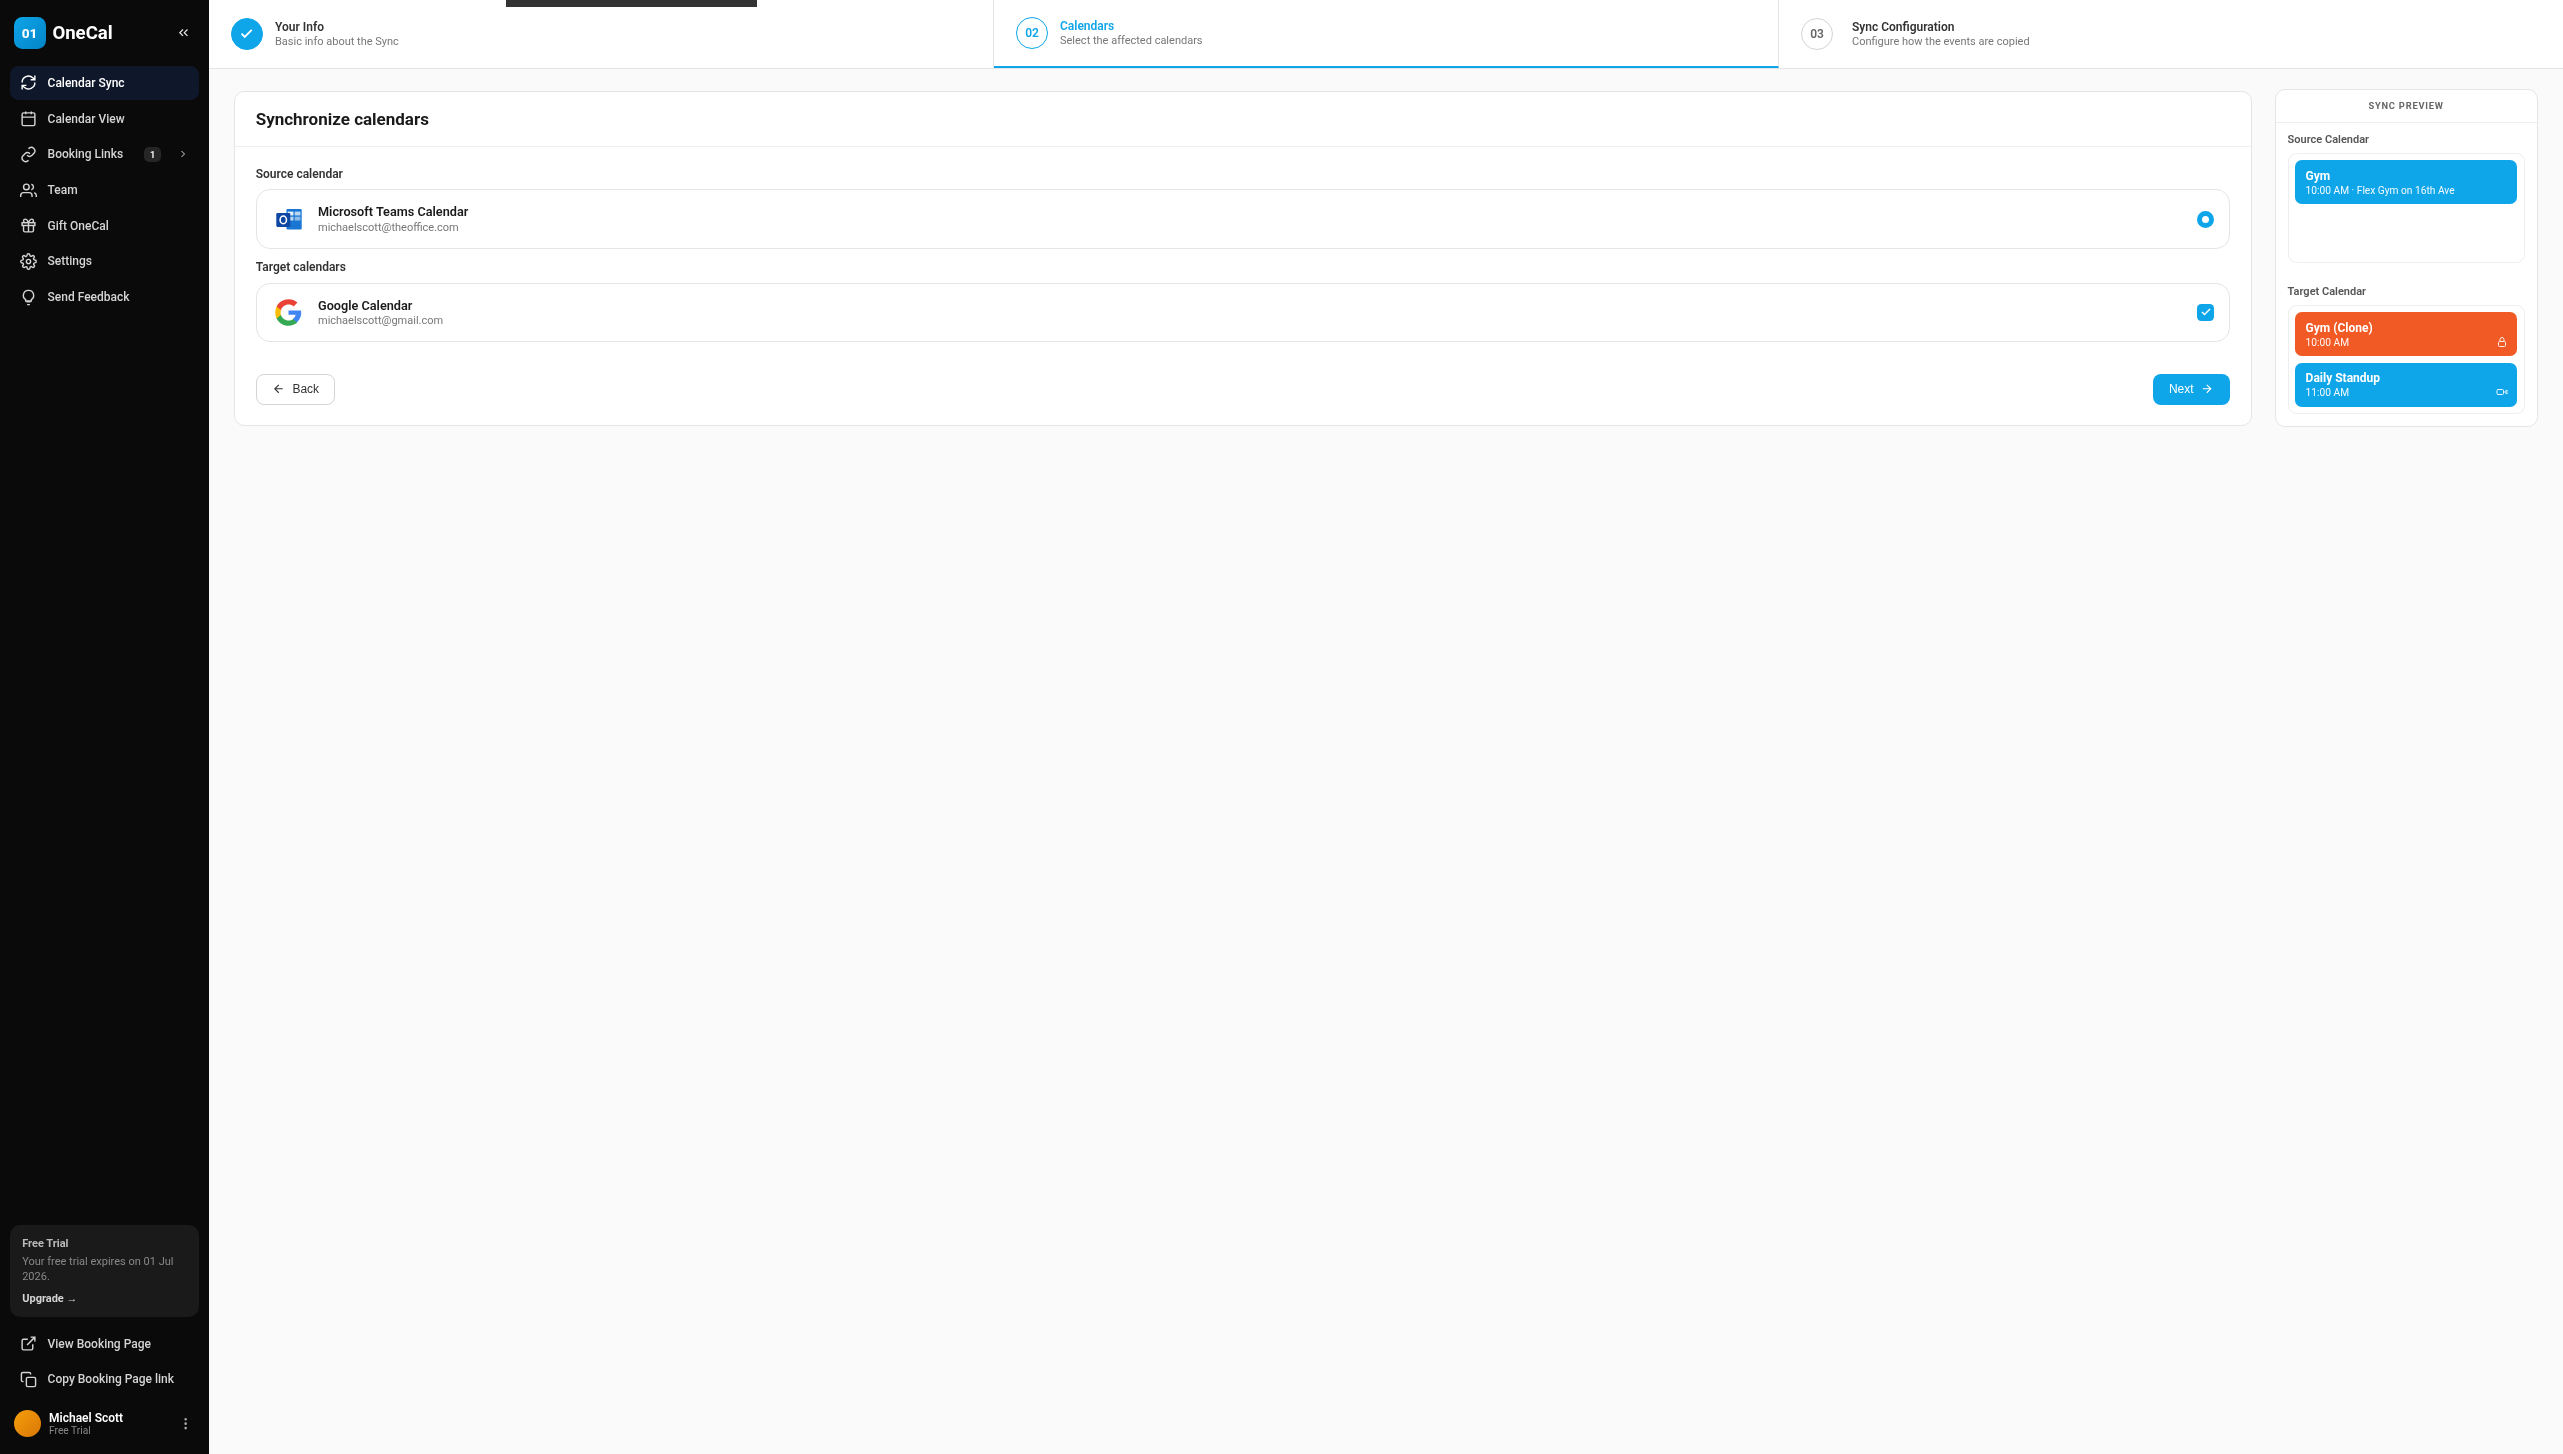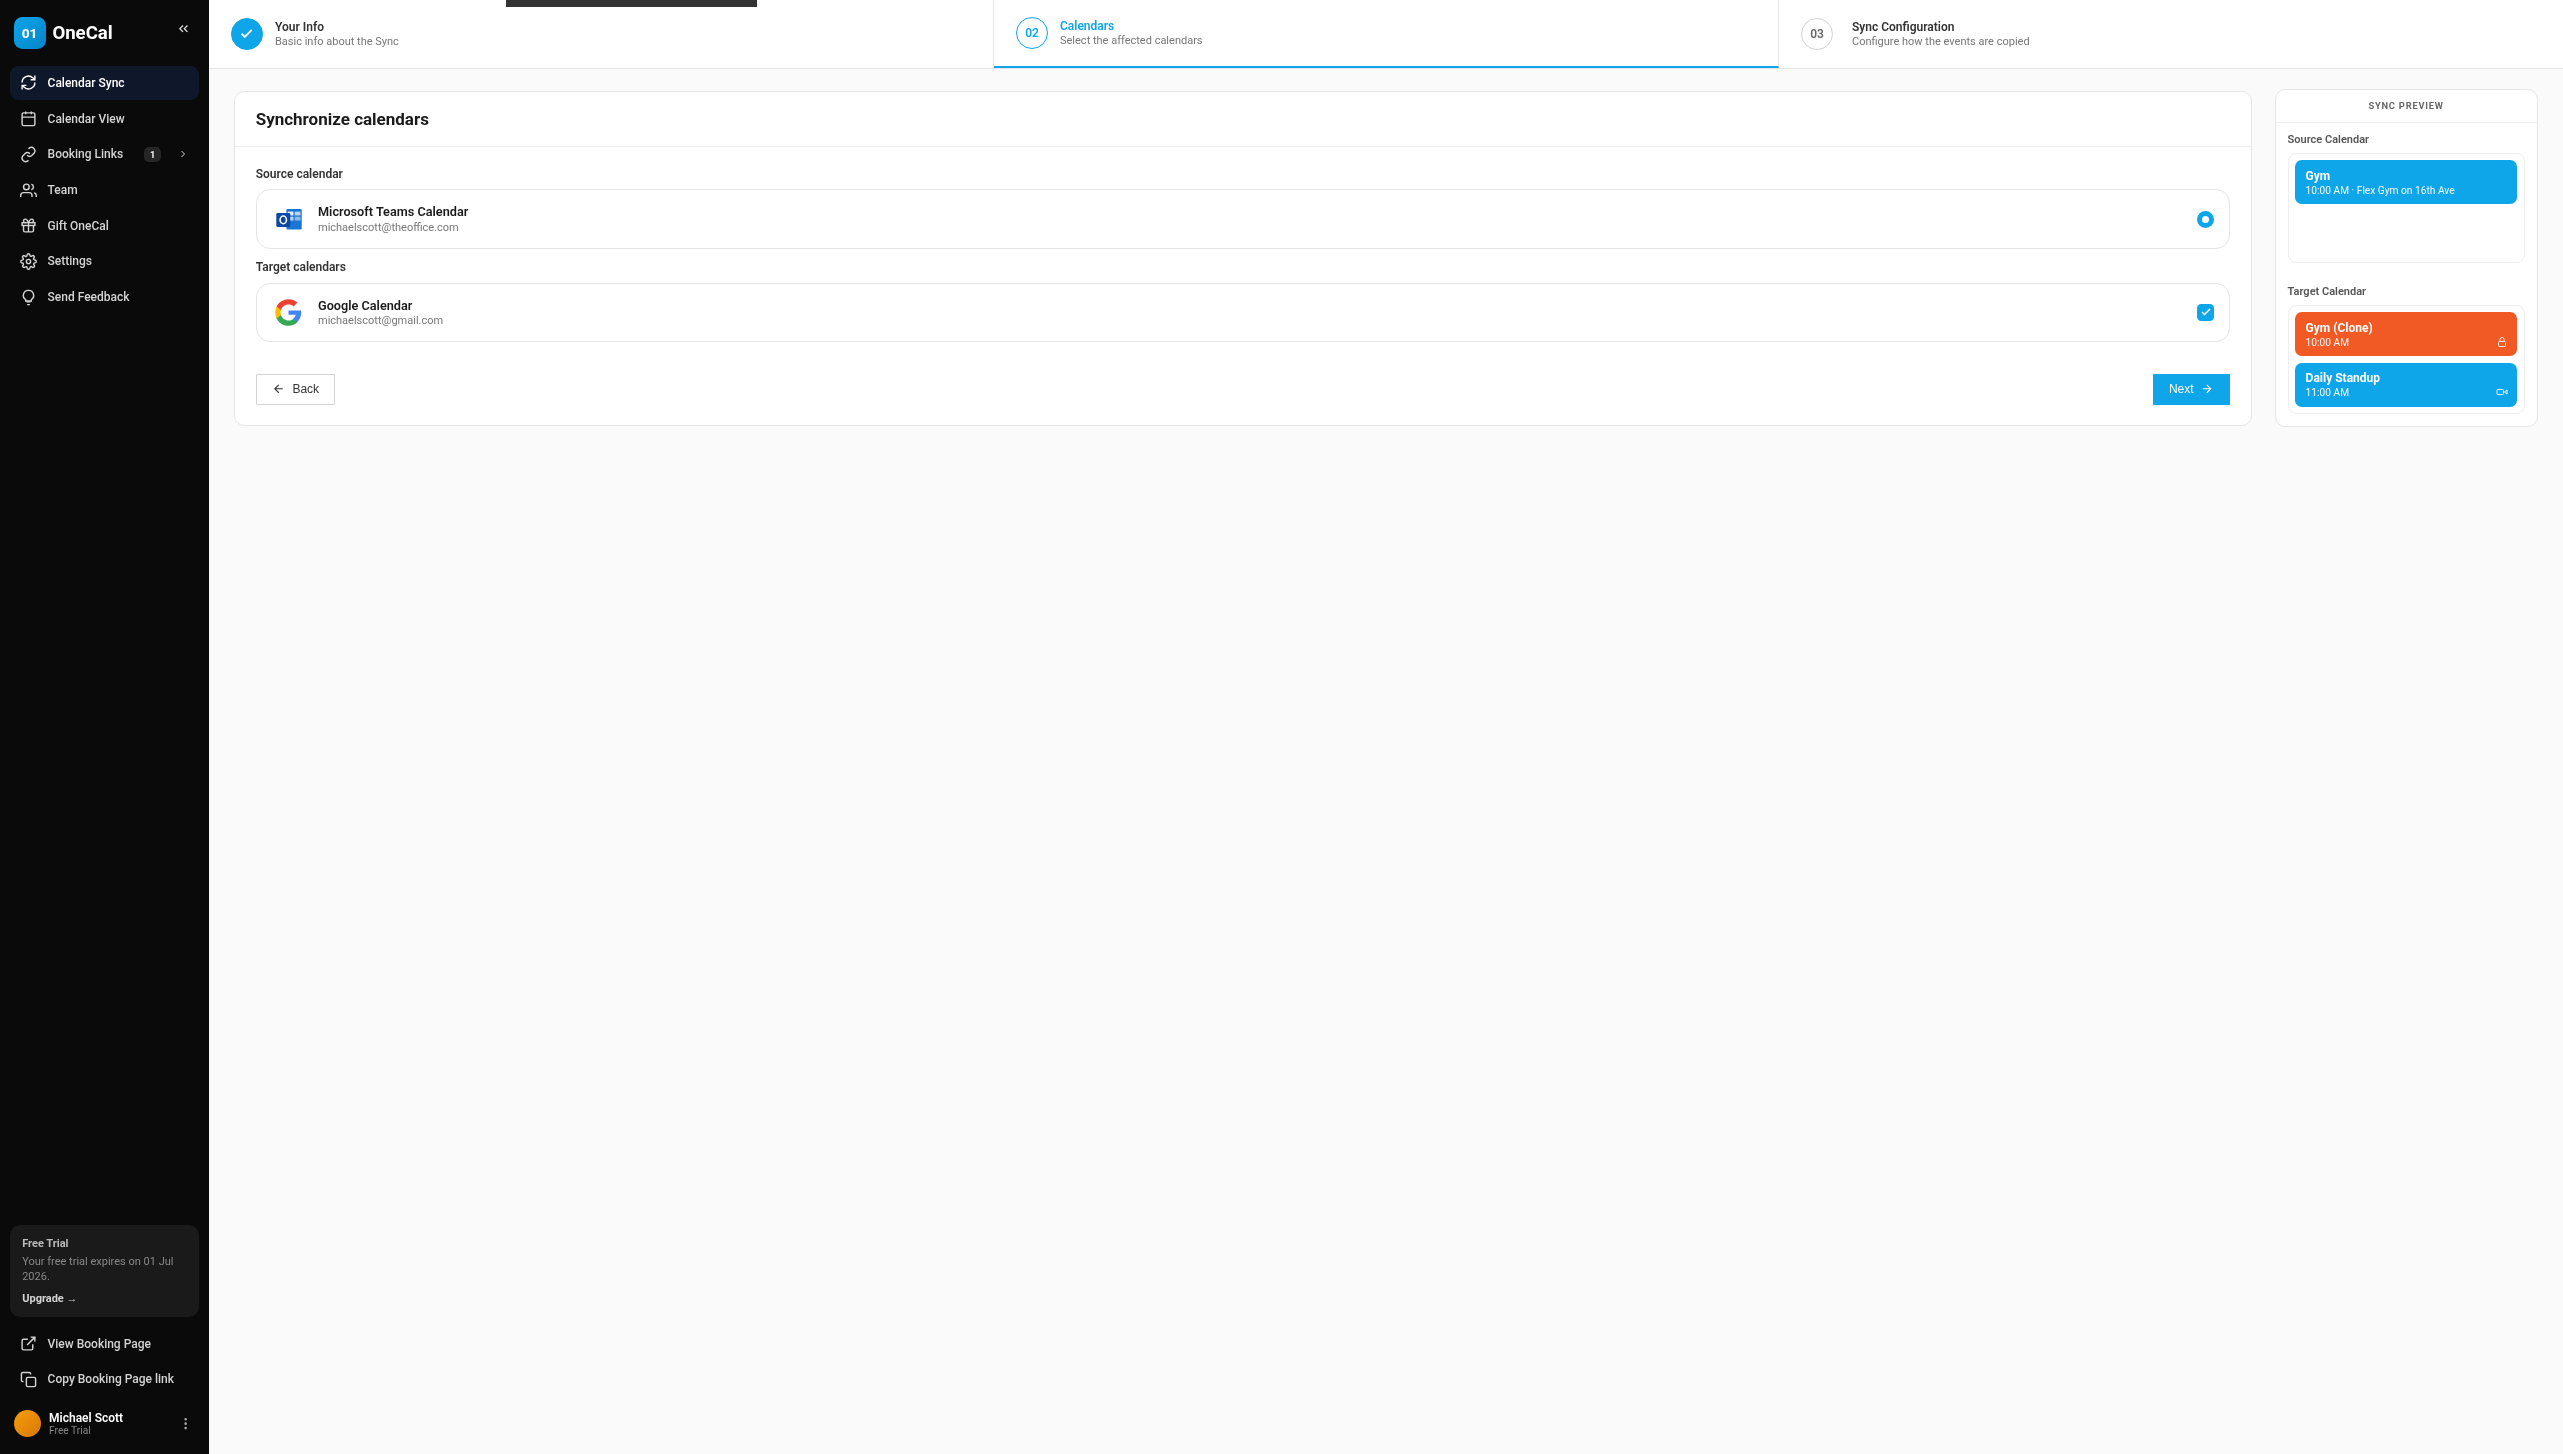--- a/index.html
+++ b/index.html
@@ -1,21 +1,21 @@
 <!DOCTYPE html>
 <html style="font-size:13.6px"><head>
   <meta charset="utf-8">
   <style>
     * { margin: 0; padding: 0; box-sizing: border-box; }
     body { font-family: -apple-system, BlinkMacSystemFont, 'Segoe UI', Roboto, sans-serif; background: #f5f5f5; color: #1a1a1a; overflow: hidden; }
     .app { display: flex; height: 100vh; }
     
     
     .sidebar { width: 209px; background: #0a0a0a; color: #fff; display: flex; flex-direction: column; padding: 10.2px; }
-    .sidebar-header { display: flex; align-items: flex-start; justify-content: space-between; padding: 6.8px 3.4px 17px; }
+    .sidebar-header { display: flex; align-items: center; justify-content: space-between; padding: 6.8px 3.4px 17px; }
     .logo { display: flex; align-items: center; gap: 6.8px; }
     .logo-badge { width: 32px; height: 32px; background: linear-gradient(135deg, #0ea5e9, #0284c7); border-radius: 8.5px; display: flex; align-items: center; justify-content: center; font-weight: 800; font-size: 13.6px; color: #fff; }
     .logo-text { font-size: 18.6px; font-weight: 700; color: #fff; }
     .collapse-btn { width: 24px; height: 24px; background: transparent; border: none; color: #e5e5e5; cursor: pointer; display: flex; align-items: center; justify-content: center; border-radius: 5.1px; }
     
     .nav { display: flex; flex-direction: column; gap: 1.7px; }
     .nav-item { display: flex; align-items: center; gap: 10.2px; padding: 8.5px 10.2px; border-radius: 8.5px; font-size: 12px; font-weight: 500; color: #d4d4d4; cursor: pointer; position: relative; }
     .nav-item.active { background: #0f172a; color: #fff; }
     .nav-item .icon { width: 17px; height: 17px; flex-shrink: 0; }
     .nav-item .badge { margin-left: auto; background: #262626; color: #fff; font-size: 9.3px; padding: 1.7px 6px; border-radius: 5.1px; font-weight: 600; }
@@ -65,21 +65,21 @@
     .cal-row { display: flex; align-items: center; gap: 12px; border: 0.8px solid #e5e5e5; border-radius: 14px; padding: 13.6px 15.3px; margin-bottom: 11px; }
     .cal-icon { width: 34px; height: 30.5px; flex-shrink: 0; display:flex; align-items:center; justify-content:center; }
     .cal-meta { display: flex; flex-direction: column; gap: 1.7px; }
     .cal-name { font-size: 12.7px; font-weight: 600; }
     .cal-email { font-size: 11px; color: #777; }
     .cal-control { margin-left: auto; }
     .radio { width: 17px; height: 17px; border-radius: 50%; border: 5.1px solid #0ea5e9; background: #fff; }
     .checkbox { width: 17px; height: 17px; border-radius: 4.2px; background: #0ea5e9; display: flex; align-items: center; justify-content: center; color: #fff; }
     
     .actions { display: flex; justify-content: space-between; padding: 0 20.3px 20.3px; }
-    .btn { display: inline-flex; align-items: center; gap: 6.8px; padding: 7.6px 15.3px; border-radius: 1px; font-size: 12px; font-weight: 500; cursor: pointer; border: 0.8px solid transparent; }
+    .btn { display: inline-flex; align-items: center; gap: 6.8px; padding: 7.6px 15.3px; border-radius: 8px; font-size: 12px; font-weight: 500; cursor: pointer; border: 0.8px solid transparent; }
     .btn-outline { background: #fff; border-color: #d4d4d4; color: #333; }
     .btn-primary { background: #0ea5e9; color: #fff; }
     
     
     .preview { width: 263px; background: #fff; border: 0.8px solid #e5e5e5; border-radius: 10.2px; overflow: hidden; }
     .preview-header { text-align: center; padding: 10.2px; font-size: 9.3px; font-weight: 700; letter-spacing: 0.8px; color: #666; border-bottom: 0.8px solid #eee; }
     .preview-section-label { padding: 10.2px 12px 6.8px; font-size: 11px; font-weight: 600; color: #555; }
     .preview-block { margin: 0 12px 12px; border: 0.8px solid #eee; border-radius: 8.5px; padding: 6.8px; display: flex; flex-direction: column; gap: 6.8px; }
     .preview-block.source { min-height: 110px; }
     .event { border-radius: 6.8px; padding: 8.5px 10.2px; color: #fff; position: relative; }

